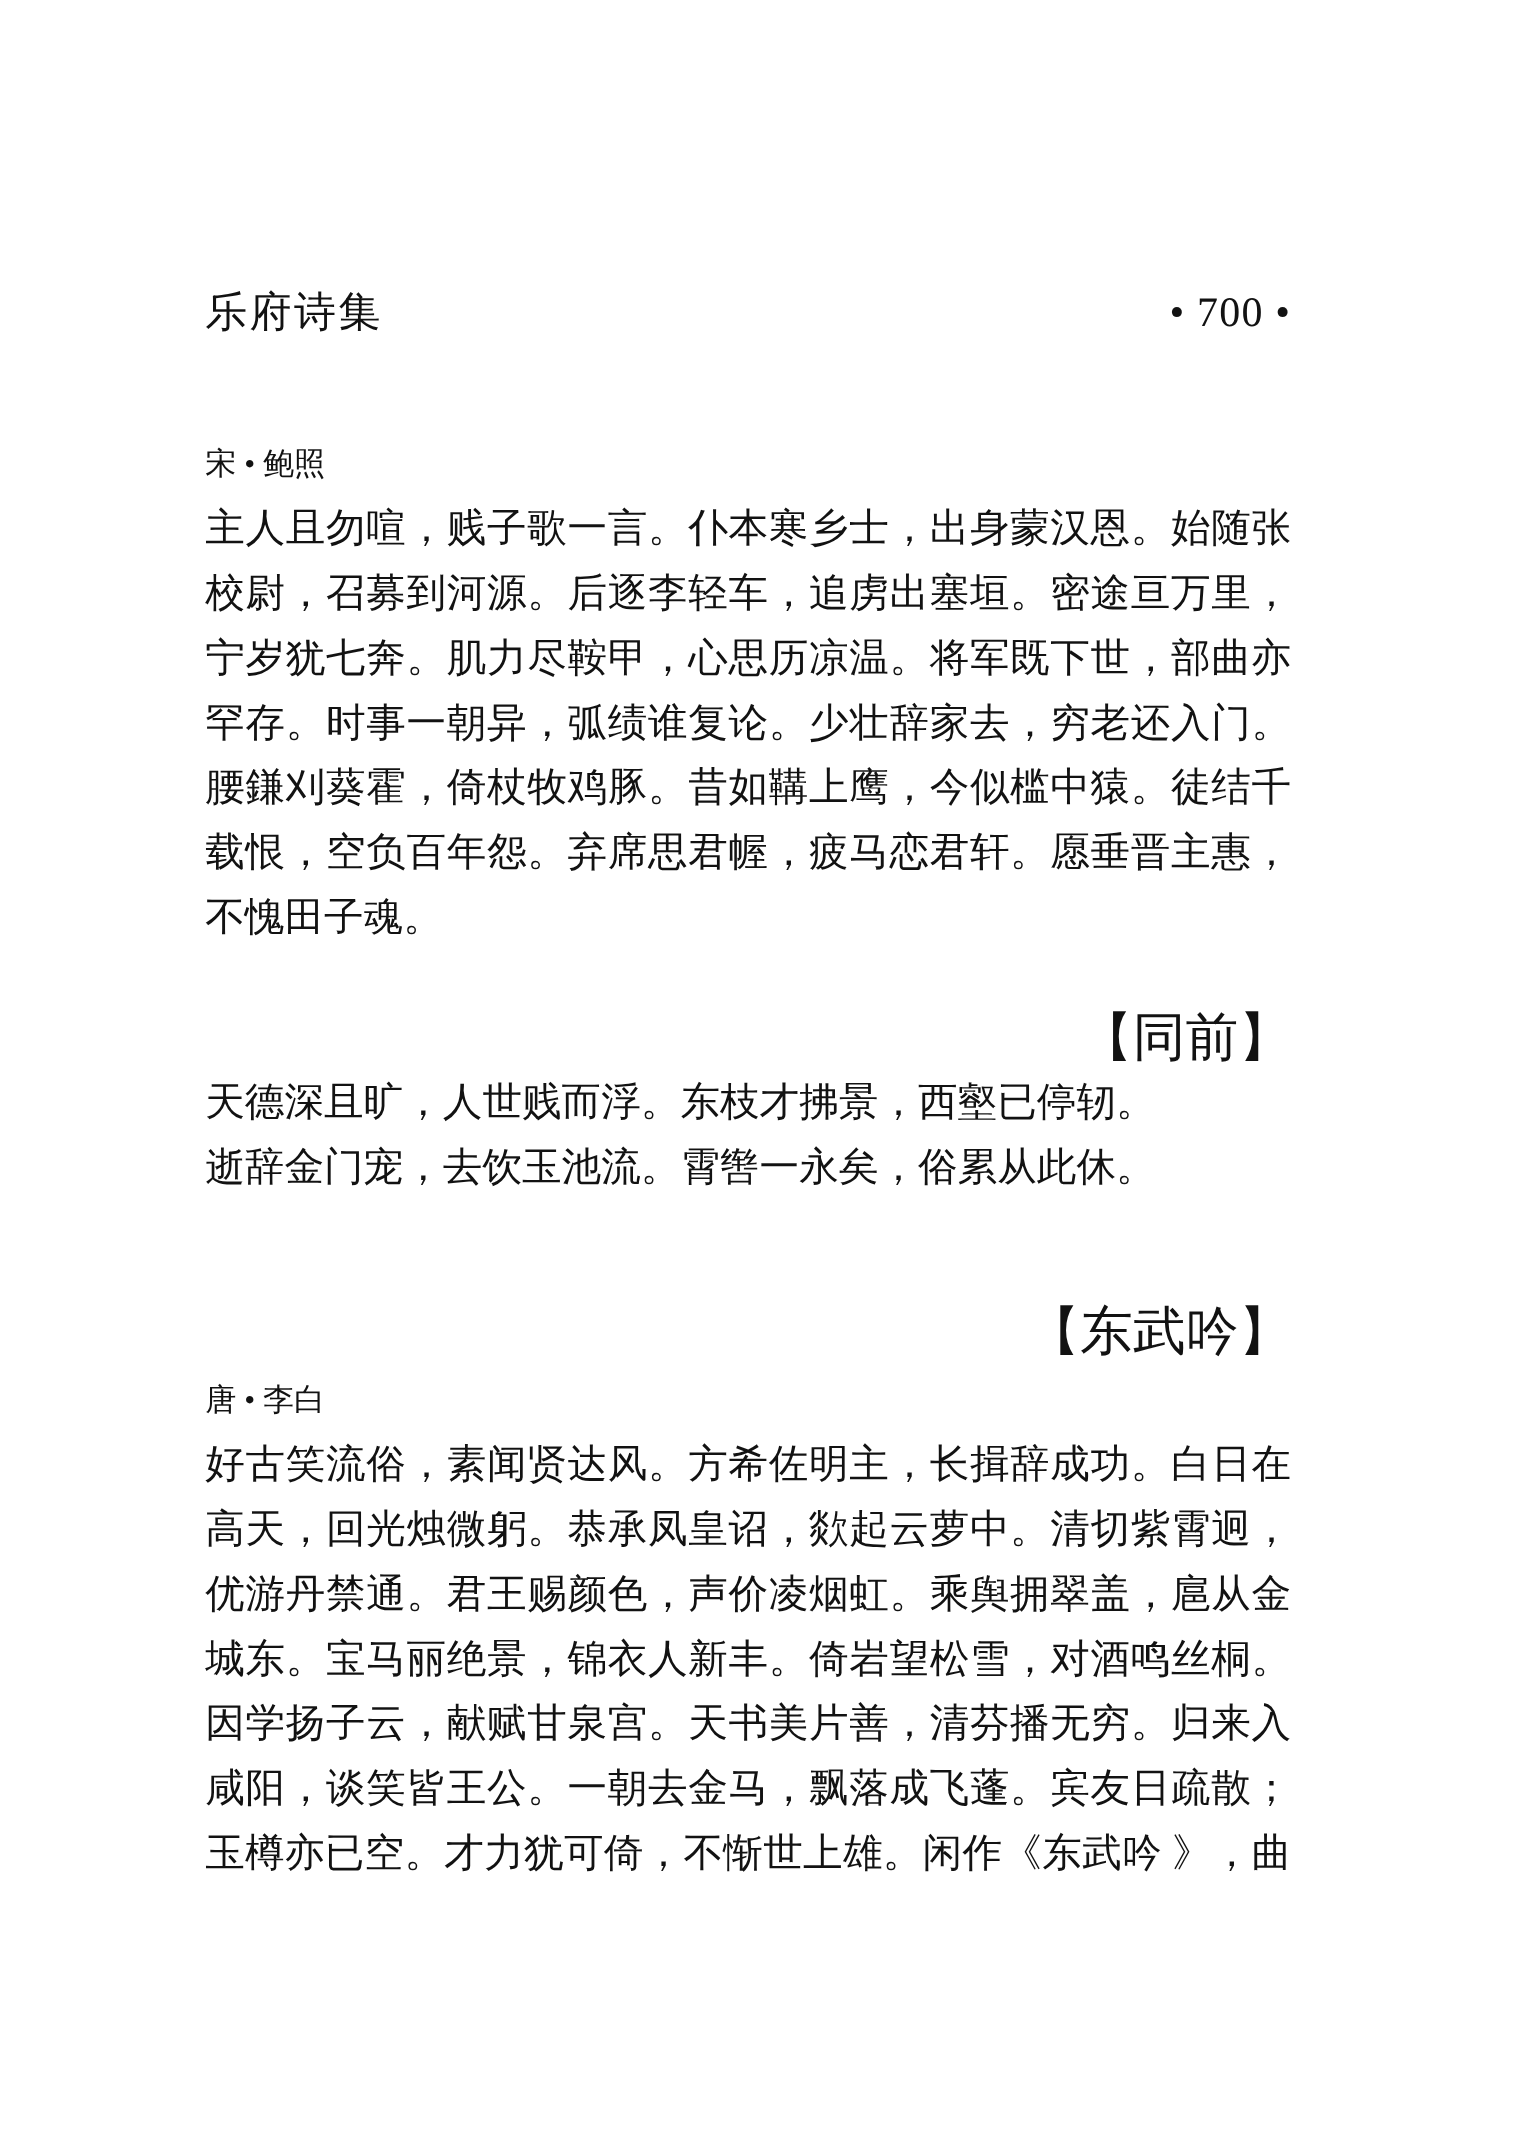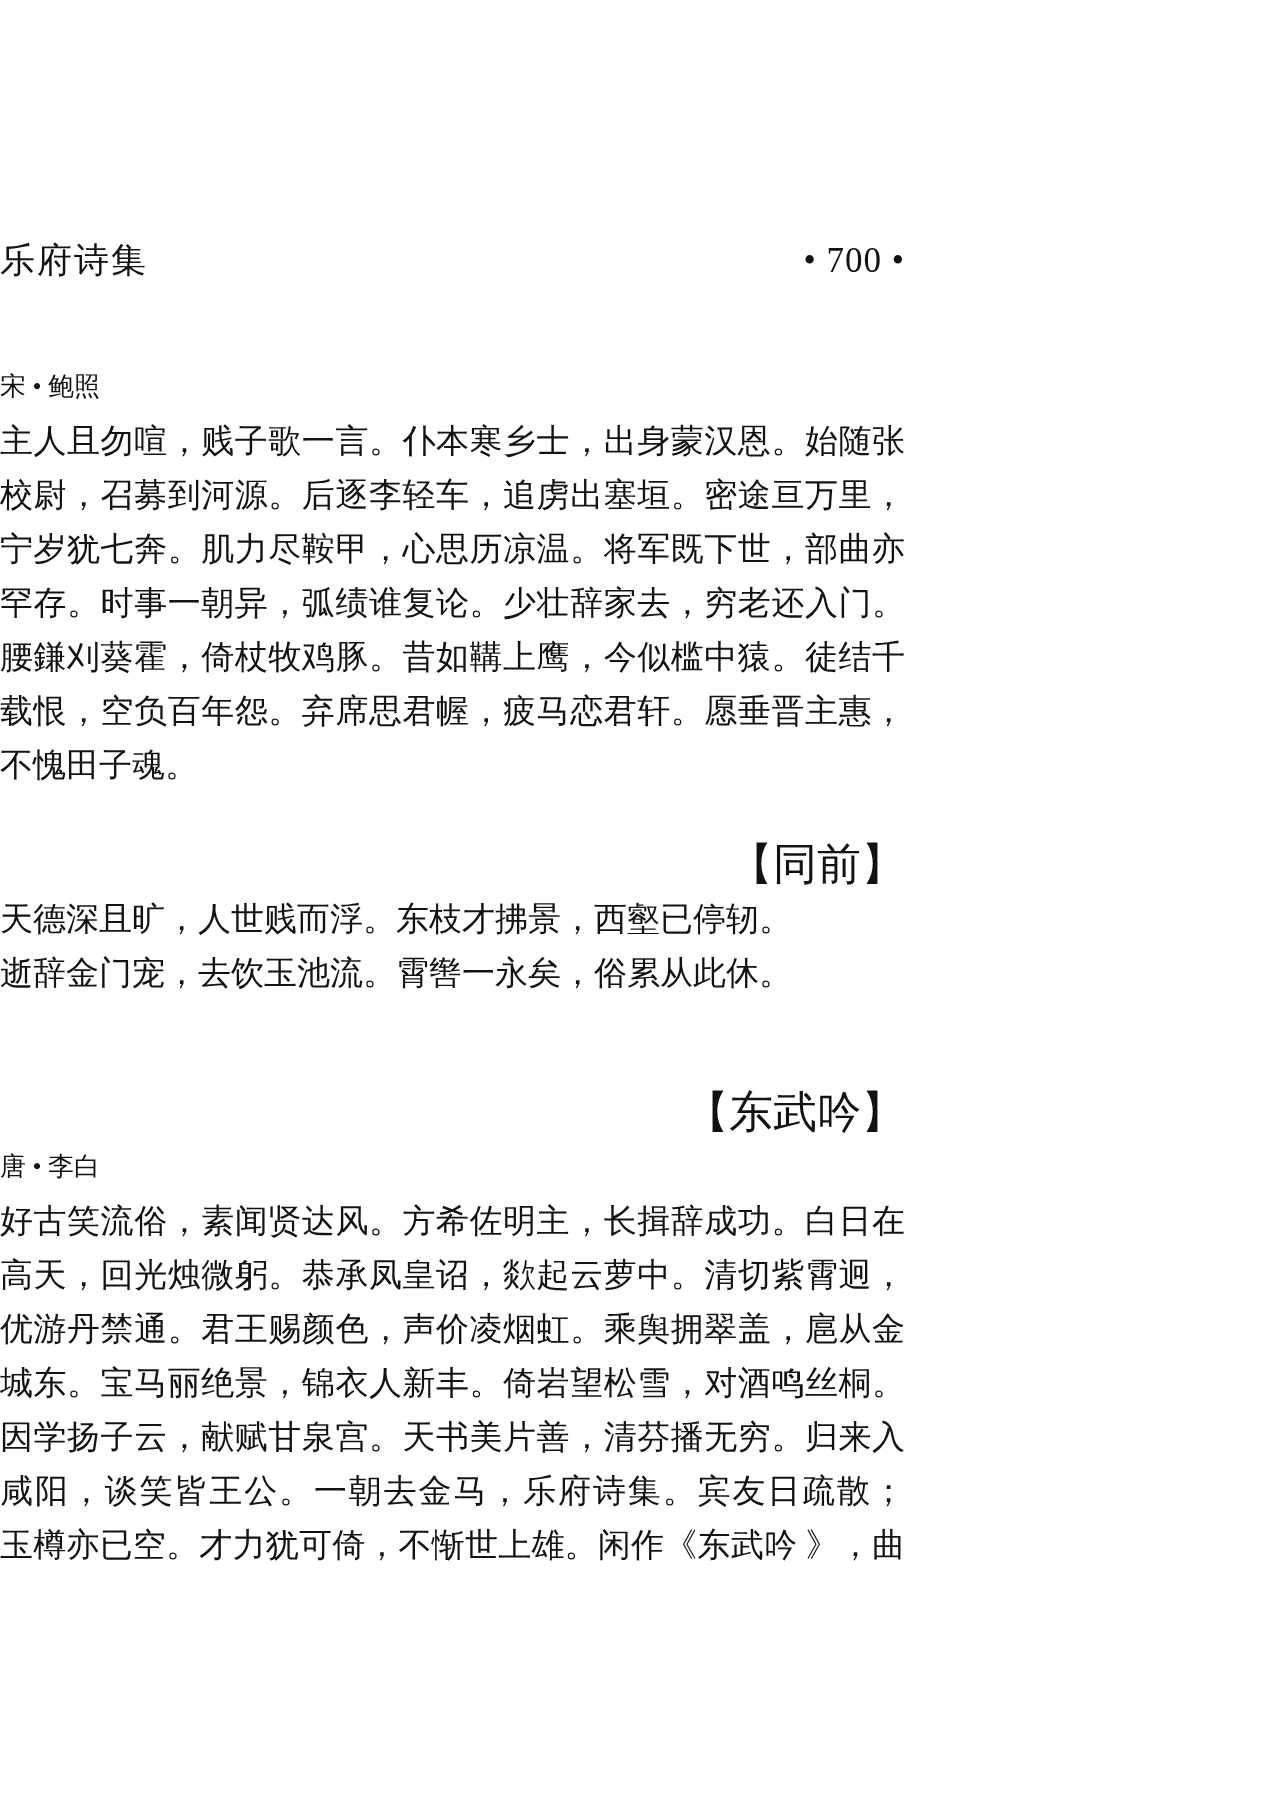--- a/index.html
+++ b/index.html
@@ -13,20 +13,21 @@
     height: 1795px;
     margin: 0 auto;
     background: #ffffff;
     color: #121212;
     font-family: "Liberation Serif", "DejaVu Serif", serif;
     overflow: hidden;
   }
   .content {
     box-sizing: content-box;
     padding-top: 234px;
+    padding-left: 171px;
     width: 905px;
   }
   .header {
     display: flex;
     justify-content: space-between;
     align-items: baseline;
     font-size: 35px;
     line-height: 54px;
   }
   .book-title { letter-spacing: 2px; }
@@ -48,21 +49,21 @@
   .poem.justify.justify-all .line:last-child { text-align-last: justify; }
   .poem.natural .line { text-align: right; text-align-last: left; }
   .section-title {
     margin: 0;
     font-size: 44px;
     font-weight: normal;
     line-height: 54px;
     text-align: right;
   }
   .section-title.tongqian { margin-top: 46px; }
-  .section-title.dongwuyin { margin-top: 86px; }
+  .section-title.dongwuyin { margin-top: 86px; font-family: Liberation Mono, monospace; }
 </style>
 </head>
 <body>
 
 <div class="page">
   <div class="content">
 
     <div class="header">
       <span class="book-title">乐府诗集</span>
       <span class="page-number">• 700 •</span>
@@ -91,19 +92,19 @@
 
     <section>
       <h2 class="section-title dongwuyin">【东武吟】</h2>
       <div class="author">唐 • 李白</div>
       <div class="poem justify justify-all">
           <div class="line">好古笑流俗，素闻贤达风。方希佐明主，长揖辞成功。白日在</div>
           <div class="line">高天，回光烛微躬。恭承凤皇诏，欻起云萝中。清切紫霄迥，</div>
           <div class="line">优游丹禁通。君王赐颜色，声价凌烟虹。乘舆拥翠盖，扈从金</div>
           <div class="line">城东。宝马丽绝景，锦衣人新丰。倚岩望松雪，对酒鸣丝桐。</div>
           <div class="line">因学扬子云，献赋甘泉宫。天书美片善，清芬播无穷。归来入</div>
-          <div class="line">咸阳，谈笑皆王公。一朝去金马，乐府诗集。宾友日疏散；</div>
+          <div class="line">咸阳，谈笑皆王公。一朝去金马，飘落成飞蓬。宾友日疏散；</div>
           <div class="line">玉樽亦已空。才力犹可倚，不惭世上雄。闲作《东武吟 》，曲</div>
         </div>
     </section>
 
   </div>
 </div>
 
 </body></html>

